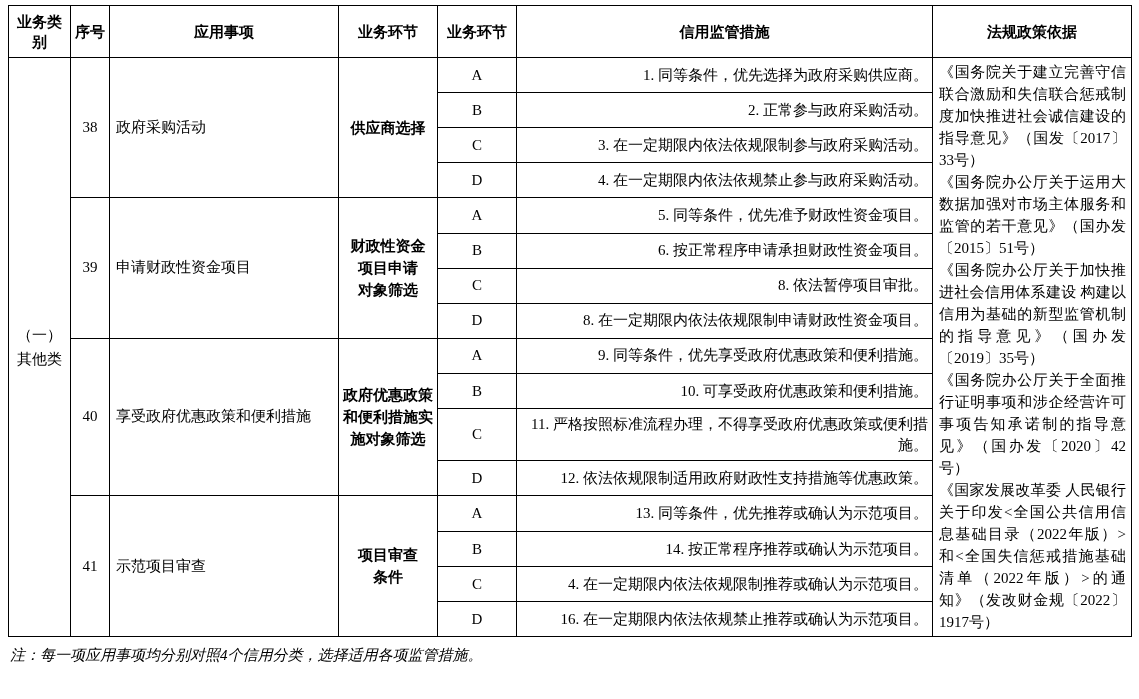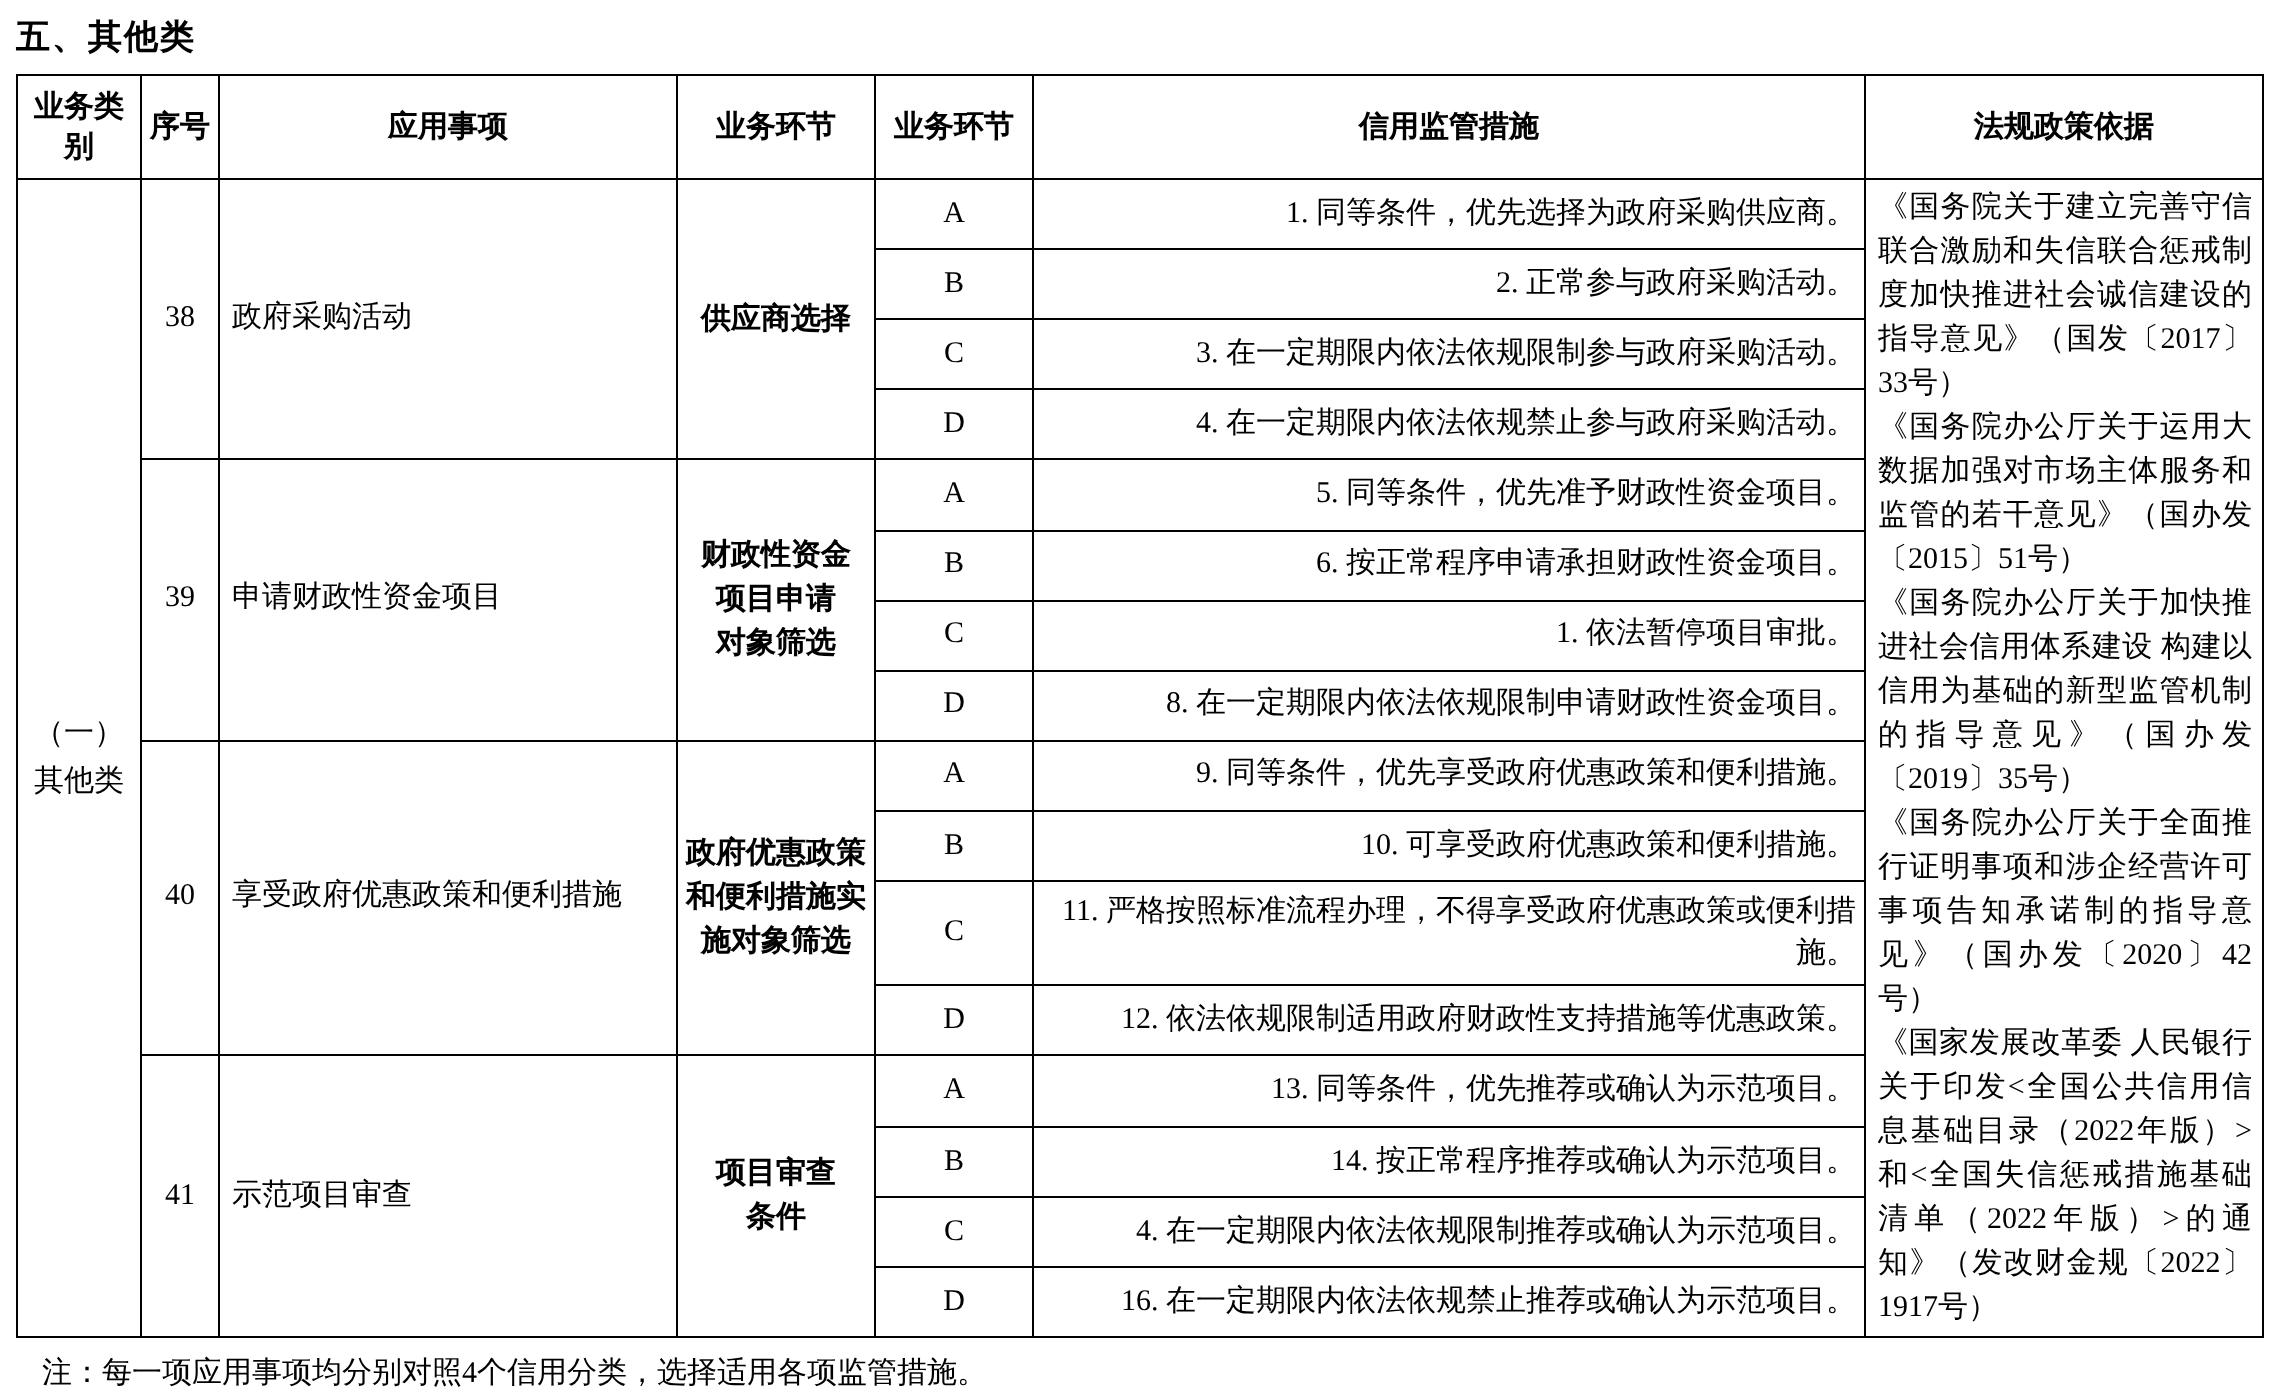--- a/index.html
+++ b/index.html
@@ -83,30 +83,30 @@
     vertical-align: middle;
     padding: 3px 5px 3px 6px;
     line-height: 22px;
   }
   td.legal-cell p {
     margin: 0;
     text-align: justify;
   }
   .footnote {
     font-size: 15px;
-    margin: 8px 0 0 13px;
+    margin: 8px 0 0 2px;
     line-height: 20px;
+    font-style: italic;
   }
 </style>
 </head>
 <body>
 
 <div class="page">
 
-  <div class="doc-title">五、其他类</div>
 
   <table class="main-table">
     <colgroup>
       <col style="width:62px">
       <col style="width:39px">
       <col style="width:229px">
       <col style="width:99px">
       <col style="width:79px">
       <col style="width:416px">
       <col style="width:199px">
@@ -161,21 +161,21 @@
 对象筛选</td>
         <td class="class-cell">A</td>
         <td class="measure-cell">5. 同等条件，优先准予财政性资金项目。</td>
       </tr>
       <tr class="row-normal">
         <td class="class-cell">B</td>
         <td class="measure-cell">6. 按正常程序申请承担财政性资金项目。</td>
       </tr>
       <tr class="row-normal">
         <td class="class-cell">C</td>
-        <td class="measure-cell">1. 依法暂停项目审批。</td>
+        <td class="measure-cell">8. 依法暂停项目审批。</td>
       </tr>
       <tr class="row-normal">
         <td class="class-cell">D</td>
         <td class="measure-cell">8. 在一定期限内依法依规限制申请财政性资金项目。</td>
       </tr>
 
       <tr class="row-normal">
         <td class="serial-cell" rowspan="4">40</td>
         <td class="item-cell" rowspan="4">享受政府优惠政策和便利措施</td>
         <td class="stage-cell" rowspan="4">政府优惠政策

